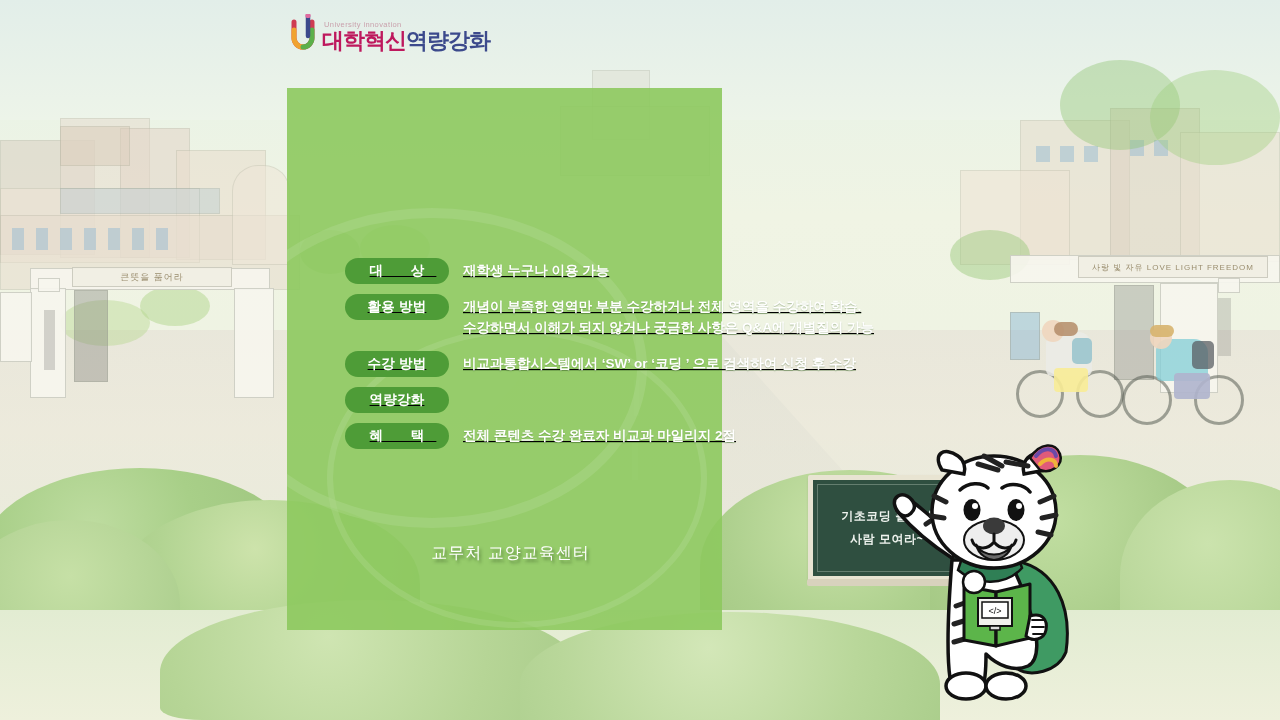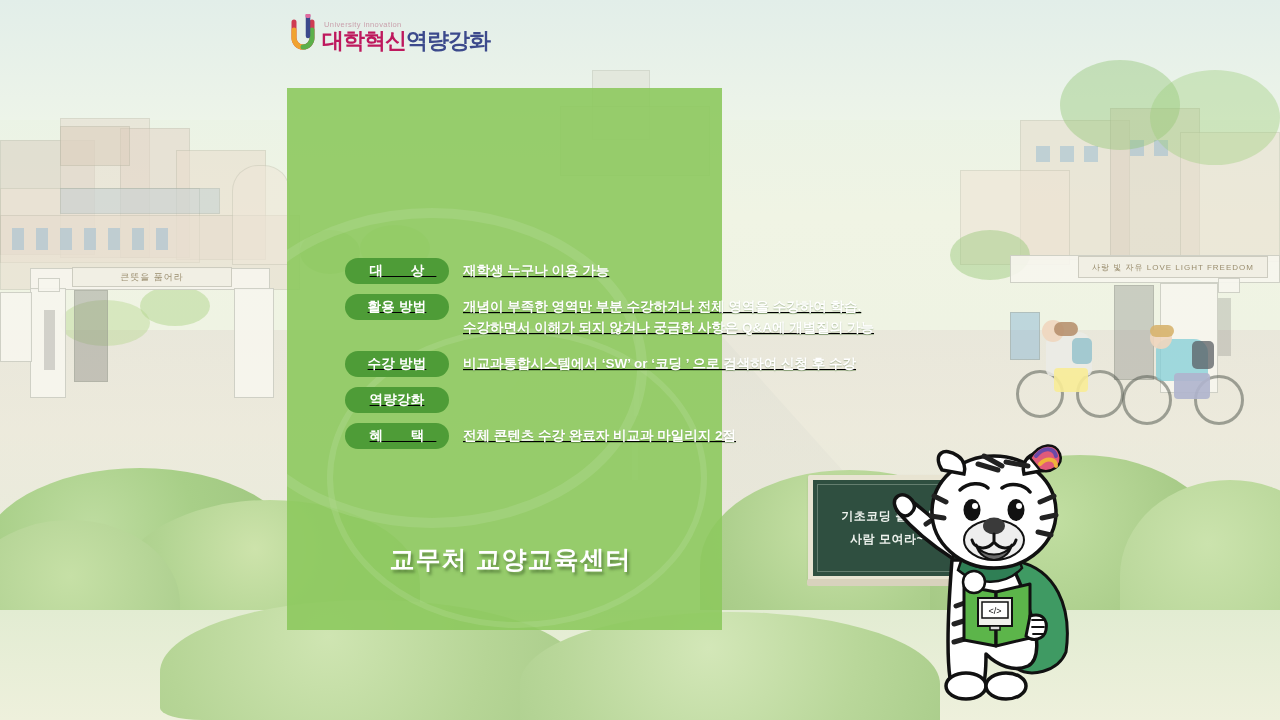--- a/index.html
+++ b/index.html
@@ -101,21 +101,21 @@
   .rowtext {
     margin-left:14px; color:#ffffff; font-weight:bold; font-size:13.5px;
     line-height:1.55; white-space:nowrap;
     text-shadow:0 1px 1px rgba(60,100,40,.35);
     padding-top:3px;
   }
   .rowtext .ln { display:block; }
 
   .footer {
     position:absolute; left:0; top:455px; width:435px; text-align:center;
-    color:#ffffff; font-weight:bold; font-size:25px; letter-spacing:1px;
+    color:#ffffff; font-weight:normal; font-size:16px; letter-spacing:1px;
     text-shadow:2px 3px 3px rgba(40,70,25,.5);
     padding-left:12px;
   }
 
   
   .board {
     position:absolute; left:808px; top:475px; width:158px; height:106px;
     background:#2f4f40; border:5px solid #e8e4d2; border-radius:2px;
     box-shadow:1px 2px 3px rgba(0,0,0,.25); z-index:7;
   }

